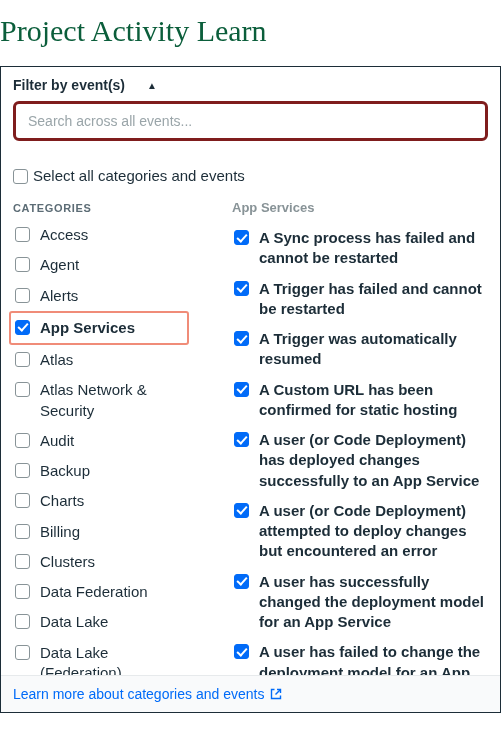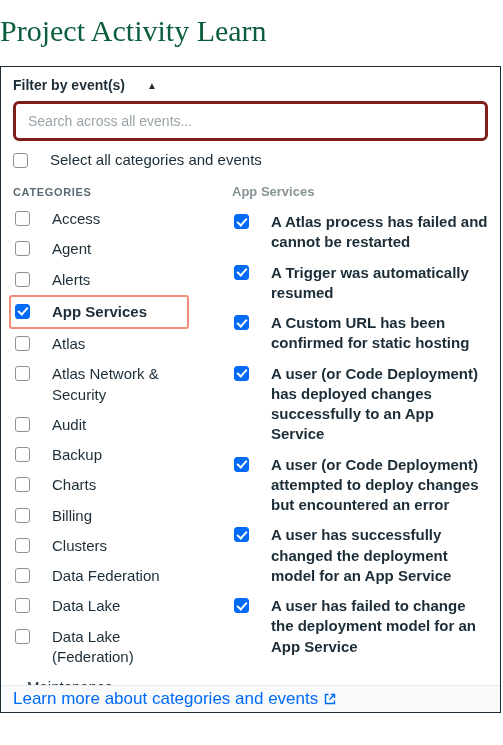--- a/index.html
+++ b/index.html
@@ -51,22 +51,22 @@
     outline: none;
     width: 100%;
     font-size: 14px;
     color: #1c2d38;
     background: transparent;
   }
   .search-wrap input::placeholder { color: #9aa5a9; }
   .select-all {
     display: flex;
     align-items: center;
-    gap: 22px;
-    margin-top: 10px;
+    gap: 5px;
+    margin-top: 26px;
     font-size: 15px;
   }
   .columns {
     flex: 1;
     display: flex;
     overflow: hidden;
     position: relative;
     border-top: 0;
     gap: 23px;
   }
@@ -99,21 +99,21 @@
     margin: 2px 0 8px 0;
   }
   .cat-item, .evt-item {
     display: flex;
     align-items: flex-start;
     gap: 10px;
     padding: 5px 2px;
     font-size: 15px;
     line-height: 1.35;
   }
-  .cat-item .label, .evt-item .label { flex: 1; margin-left: 12px; }
+  .cat-item .label, .evt-item .label { flex: 1; }
   .evt-item .label { font-weight: 700; }
   .cat-item.selected {
     font-weight: 700;
   }
   .highlight {
     border: 2px solid #f08c78;
     border-radius: 3px;
     padding-right: 4px;
     margin-left: -4px;
     padding-left: 4px;
@@ -141,22 +141,22 @@
     top: 0.5px;
     width: 4px;
     height: 8px;
     border: solid #fff;
     border-width: 0 2px 2px 0;
     transform: rotate(42deg);
   }
   .footer {
     border-top: 1px solid #e7eaec;
     background: #f9fafb;
-    padding: 3px 12px;
-    font-size: 17px;
+    padding: 10px 12px;
+    font-size: 14px;
   }
   .footer a {
     color: #016bf8;
     text-decoration: none;
     display: inline-flex;
     align-items: center;
     gap: 6px;
   }
   .ext-icon {
     width: 12px; height: 12px;
@@ -247,21 +247,25 @@
           <span class="label">Data Lake (Federation)</span>
         </div>
         <div class="cat-item">
           <span class="label">Maintenance</span>
         </div>
       </div>
     <div class="col-right" id="col-right">
       <div class="right-section-label">App Services</div>
     <div class="evt-item">
           <span class="cb checked"></span>
-          <span class="label">A Atlas process has failed and cannot be restarted</span>
+          <span class="label">A Sync process has failed and cannot be restarted</span>
+        </div>
+        <div class="evt-item">
+          <span class="cb checked"></span>
+          <span class="label">A Trigger has failed and cannot be restarted</span>
         </div>
         <div class="evt-item">
           <span class="cb checked"></span>
           <span class="label">A Trigger was automatically resumed</span>
         </div>
         <div class="evt-item">
           <span class="cb checked"></span>
           <span class="label">A Custom URL has been confirmed for static hosting</span>
         </div>
         <div class="evt-item">

